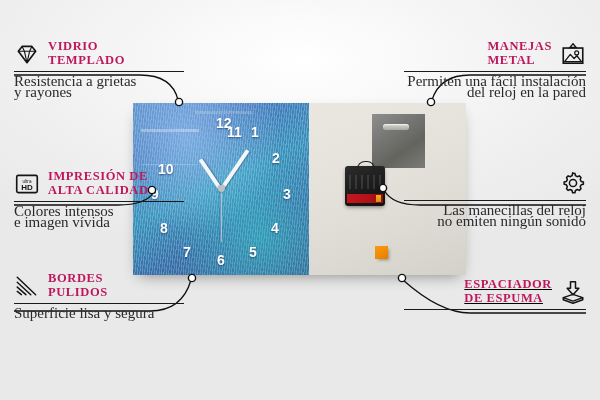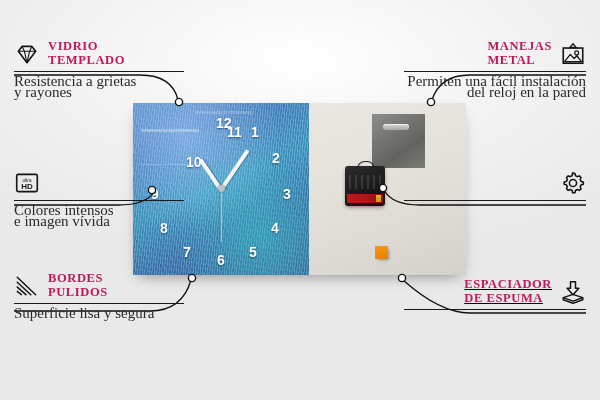--- a/index.html
+++ b/index.html
@@ -159,21 +159,21 @@
       <span class="numeral" style="left:83px;top:13px;">12</span>
       <span class="numeral" style="left:118px;top:22px;">1</span>
       <span class="numeral" style="left:139px;top:48px;">2</span>
       <span class="numeral" style="left:150px;top:84px;">3</span>
       <span class="numeral" style="left:138px;top:118px;">4</span>
       <span class="numeral" style="left:116px;top:142px;">5</span>
       <span class="numeral" style="left:84px;top:150px;">6</span>
       <span class="numeral" style="left:50px;top:142px;">7</span>
       <span class="numeral" style="left:27px;top:118px;">8</span>
       <span class="numeral" style="left:18px;top:84px;">9</span>
-      <span class="numeral" style="left:25px;top:52px;margin-left:28px;">10</span>
+      <span class="numeral" style="left:25px;top:59px;">10</span>
       <span class="numeral" style="left:50px;top:22px;margin-left:44px;">11</span>
 
       <div class="hand hour"></div>
       <div class="hand minute"></div>
       <div class="hand second"></div>
       <div class="cap"></div>
     </div>
 
     <div class="clock-back">
       <div class="hanger-plate">
@@ -203,20 +203,22 @@
 y rayones</div>
   </div>
 
   <div class="feature left f2">
     <div class="head">
       <svg class="ico" viewBox="0 0 24 24">
         <rect x="2.5" y="4" width="19" height="16" rx="1.5" fill="none" stroke="#141416" stroke-width="1.5"></rect>
         <text x="12" y="11" font-family="Liberation Sans, sans-serif" font-size="4.2" fill="#141416" text-anchor="middle">ultra</text>
         <text x="12" y="17.6" font-family="Liberation Sans, sans-serif" font-size="7.4" font-weight="bold" fill="#141416" text-anchor="middle">HD</text>
       </svg>
+      <div class="title">IMPRESIÓN DE
+ALTA CALIDAD</div>
     </div>
     <div class="rule"></div>
     <div class="desc">Colores intensos
 e imagen vívida</div>
   </div>
 
   <div class="feature left f3">
     <div class="head">
       <svg class="ico" viewBox="0 0 24 24">
         <g stroke="#141416" stroke-width="1.35" stroke-linecap="round">
@@ -250,20 +252,22 @@
   </div>
 
   <div class="feature right f5">
     <div class="head">
       <svg class="ico" viewBox="0 0 24 24">
         <path d="M12 3.2 l2.1 .55 .5 2.0 1.55 .9 1.95-.75 1.5 1.5 -.75 1.95 .9 1.55 2.0 .5 0 2.1 -2.0 .5 -.9 1.55 .75 1.95 -1.5 1.5 -1.95-.75 -1.55 .9 -.5 2.0 -2.1 0 -.5-2.0 -1.55-.9 -1.95 .75 -1.5-1.5 .75-1.95 -.9-1.55 -2.0-.5 0-2.1 2.0-.5 .9-1.55 -.75-1.95 1.5-1.5 1.95 .75 1.55-.9 .5-2.0 Z" fill="none" stroke="#141416" stroke-width="1.4" stroke-linejoin="round" transform="translate(-0.6,-0.6) scale(1.02)"></path>
         <circle cx="12" cy="12" r="3.3" fill="none" stroke="#141416" stroke-width="1.4"></circle>
       </svg>
     </div>
     <div class="rule"></div>
+    <div class="desc">Las manecillas del reloj
+no emiten ningún sonido</div>
   </div>
 
   <div class="feature right f6">
     <div class="head">
       <div class="title">ESPACIADOR
 DE ESPUMA</div>
       <svg class="ico" viewBox="0 0 24 24">
         <path d="M9.7 2.5 h4.6 v6.0 h3.1 L12 14.6 L6.6 8.5 h3.1 Z" fill="none" stroke="#141416" stroke-width="1.4" stroke-linejoin="round"></path>
         <path d="M12 14.2 L21 17.2 L12 20.4 L3 17.2 Z" fill="none" stroke="#141416" stroke-width="1.4" stroke-linejoin="round"></path>
         <path d="M3 17.2 v2.0 L12 22.4 L21 19.2 v-2.0" fill="none" stroke="#141416" stroke-width="1.4" stroke-linejoin="round"></path>

